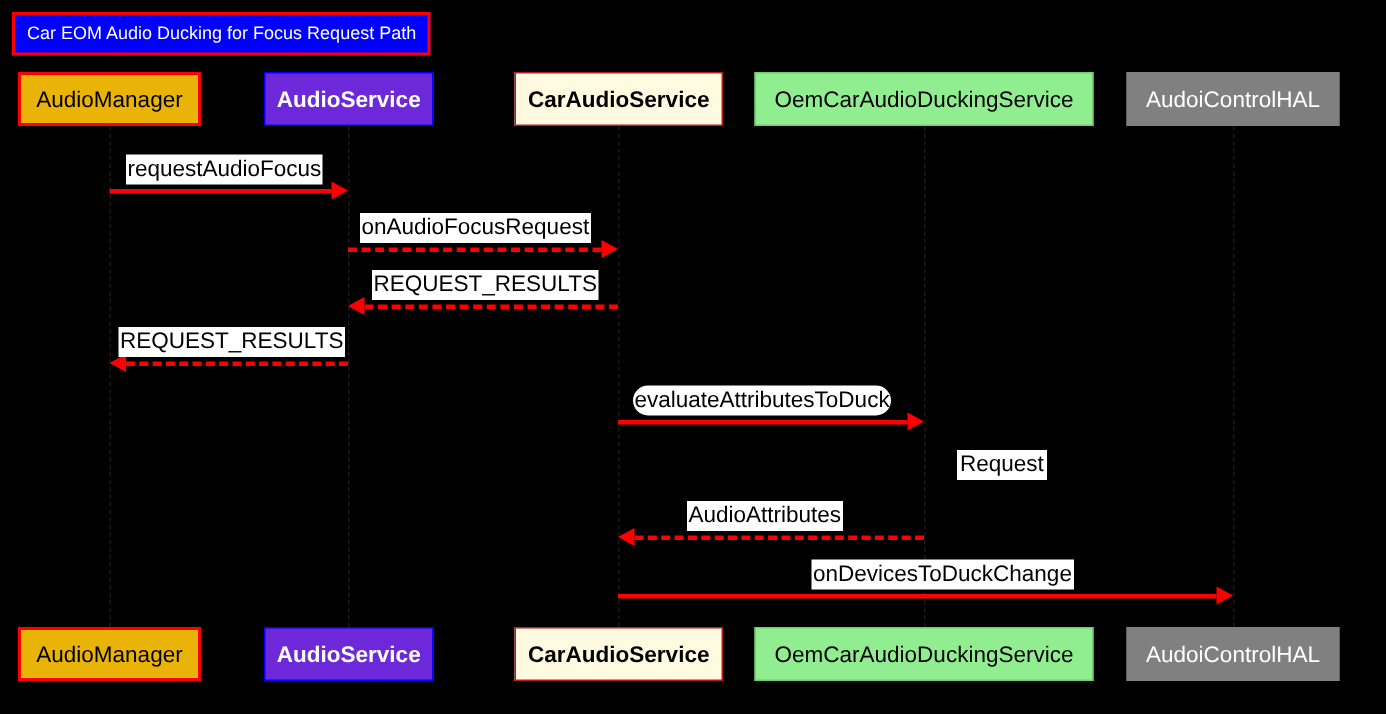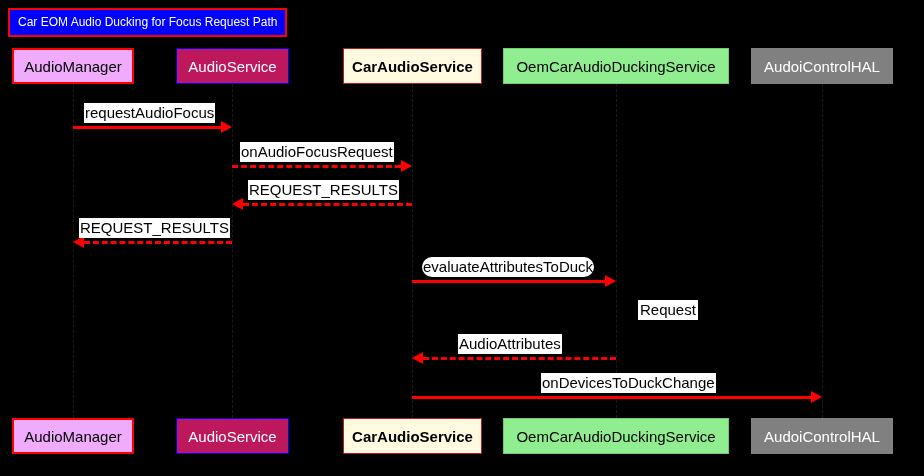--- a/index.html
+++ b/index.html
@@ -45,22 +45,22 @@
     box-sizing: border-box;
     display: flex;
     align-items: center;
     justify-content: center;
     font-size: 15px;
     line-height: 1;
     white-space: nowrap;
     height: 36px;
     padding: 0 10px;
   }
-  .p-white   { background: #f0abfc; border: 2px solid #FF0000; color: #000000; }
-  .p-blue    { background: #be185d; border: 1px solid #0000FF; color: #FFFFFF; }
+  .p-white   { background: #eab308; border: 2px solid #FF0000; color: #000000; }
+  .p-blue    { background: #6d28d9; border: 1px solid #0000FF; color: #FFFFFF; font-weight: bold; }
   .p-ivory   { background: #FFFAE0; border: 1px solid #b91c1c; color: #000000; font-weight: bold; }
   .p-green   { background: #90EE90; border: 1px solid #6FCF6F; color: #000000; }
   .p-gray    { background: #808080; border: 1px solid #808080; color: #FFFFFF; }
   
   .msg-line {
     position: absolute;
     height: 0;
     border-top: 3px solid #FF0000;
   }
   .msg-line.dashed {

